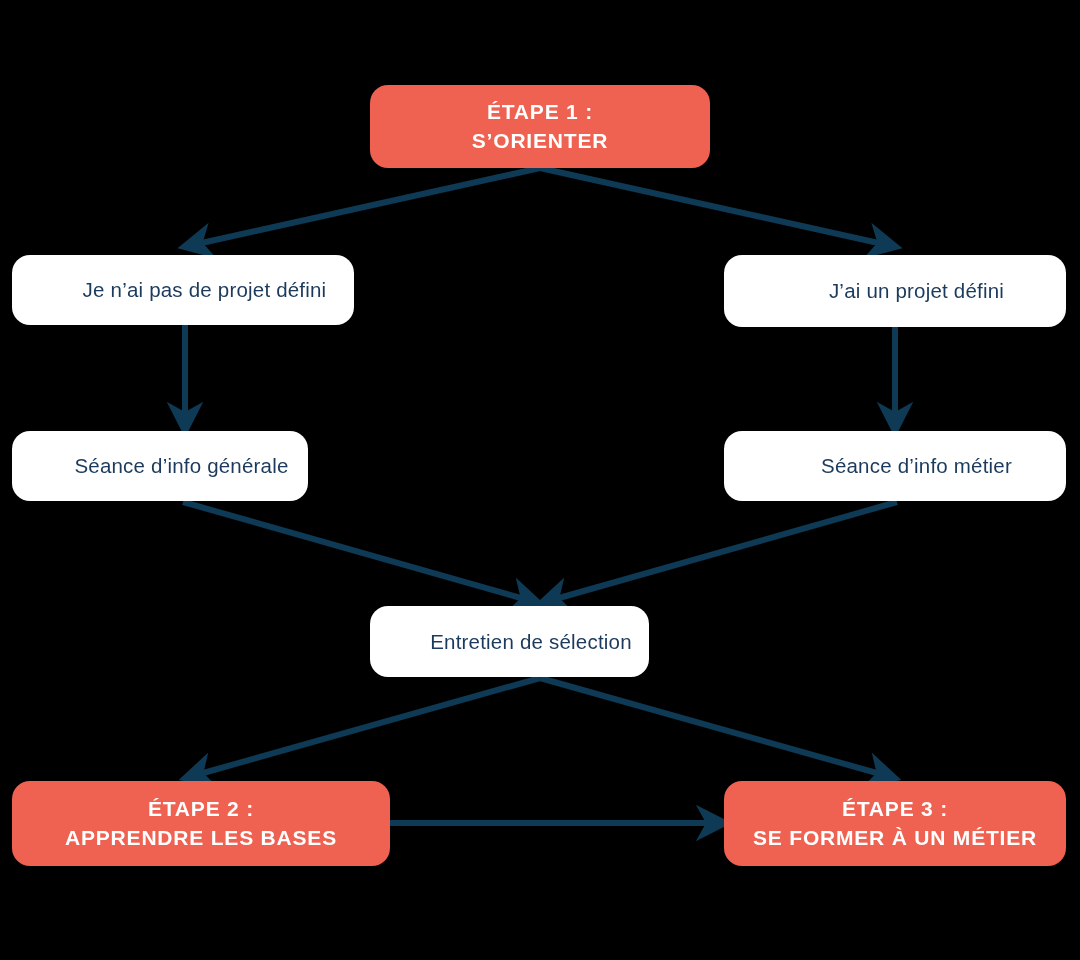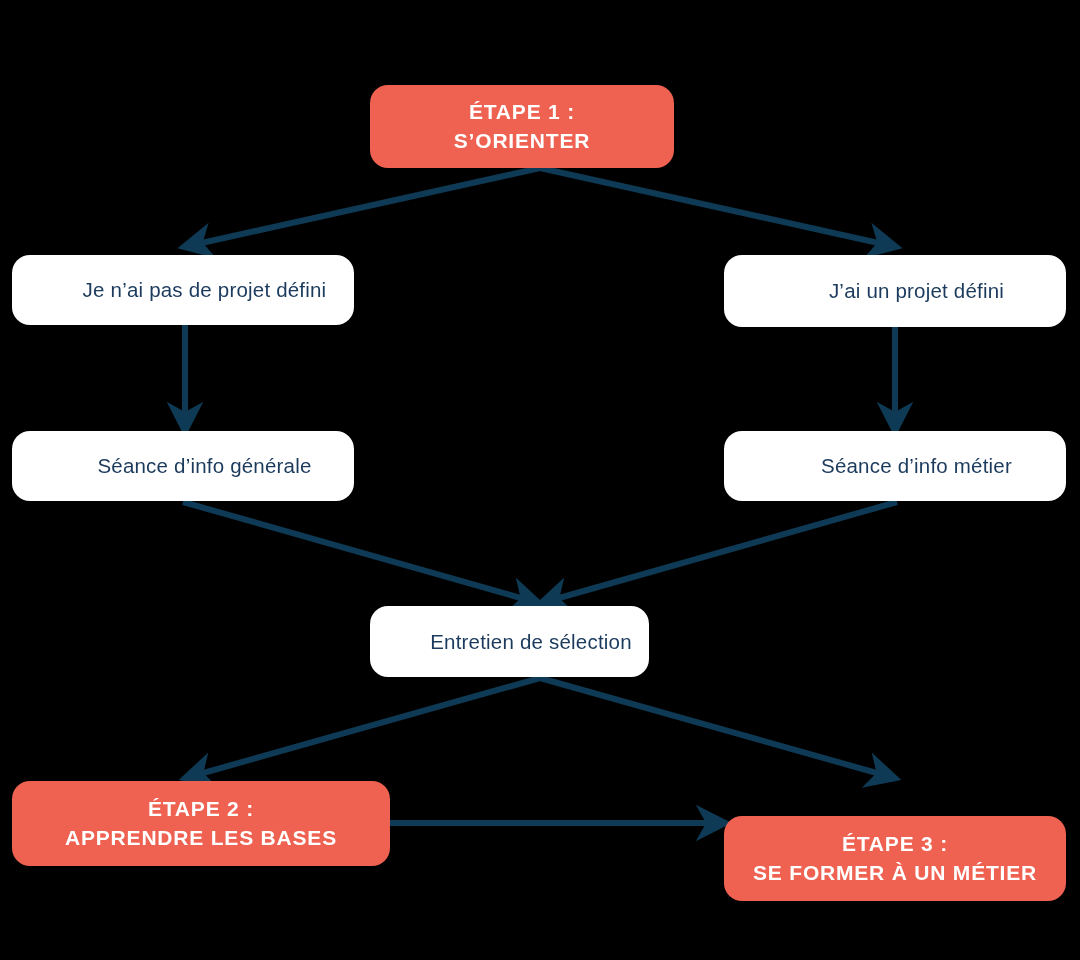--- a/index.html
+++ b/index.html
@@ -54,28 +54,28 @@
     text-transform: uppercase;
   }
   .node-step .ln {
     display: block;
     white-space: nowrap;
   }
   .node-step .ln1 { }
   .node-step .ln2 { }
 
   
-  #node-step1      { left: 370px; top: 85px;  width: 304px; height: 83px; }
+  #node-step1      { left: 370px; top: 85px;  width: 340px; height: 83px; }
   #node-no-project { left: 12px;  top: 255px; width: 342px; height: 70px; }
   #node-project    { left: 724px; top: 255px; width: 342px; height: 72px; }
-  #node-info-gen   { left: 12px;  top: 431px; width: 342px; height: 70px; }
+  #node-info-gen   { left: 12px;  top: 431px; width: 296px; height: 70px; }
   #node-info-job   { left: 724px; top: 431px; width: 342px; height: 70px; }
   #node-interview  { left: 370px; top: 606px; width: 279px; height: 71px; }
   #node-step2      { left: 12px;  top: 781px; width: 378px; height: 85px; }
-  #node-step3      { left: 724px; top: 781px; width: 342px; height: 85px; margin-top: 35px; }
+  #node-step3      { left: 724px; top: 781px; width: 342px; height: 85px; }
 </style>
 </head>
 <body>
 
 <div id="stage" style="background: rgb(0, 0, 0);">
 
   <svg id="wires" viewBox="0 0 1080 960" width="1080" height="960">
     <defs>
       <marker id="ah" markerWidth="7" markerHeight="7" refX="4.4" refY="3.5" orient="auto" markerUnits="strokeWidth">
         <path d="M0.2,0.45 L6.2,3.5 L0.2,6.55 L1.9,3.5 Z" fill="#0e3a55"></path>

